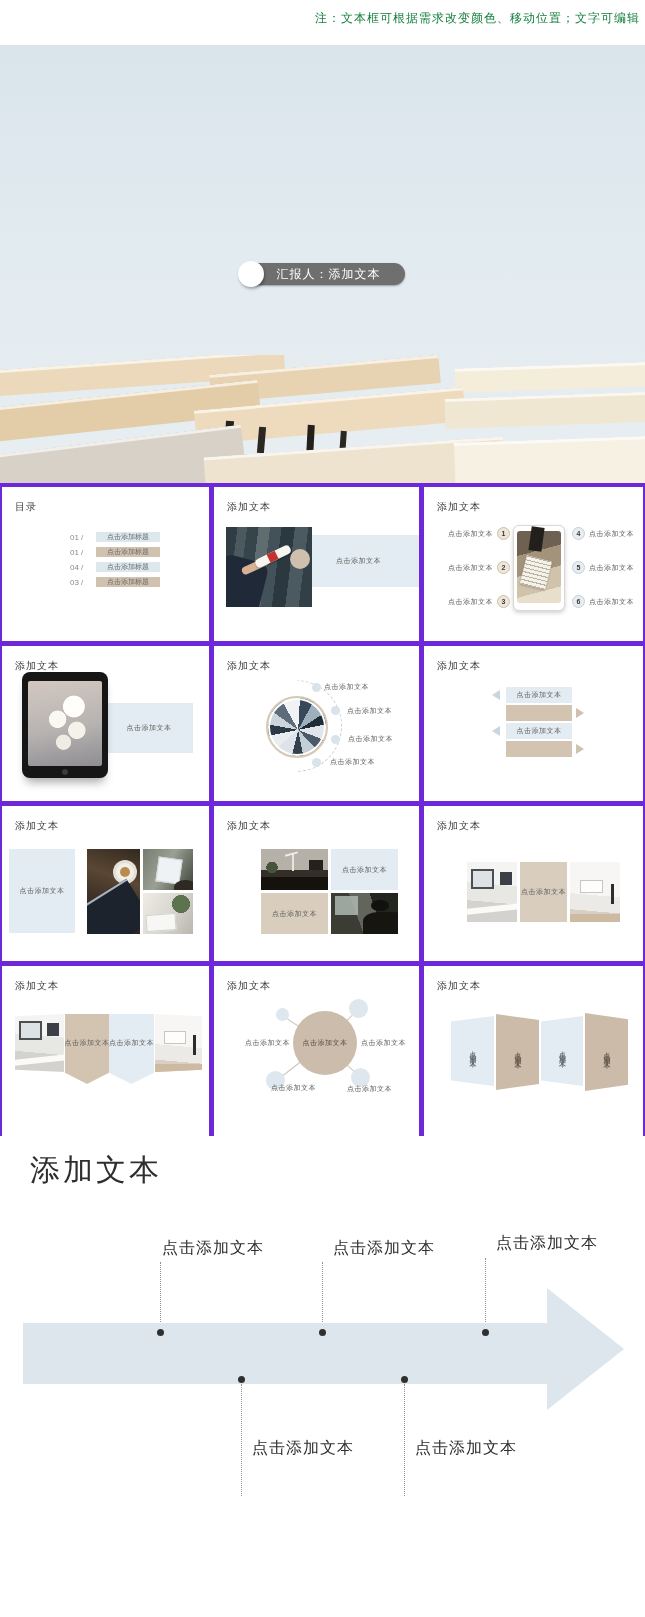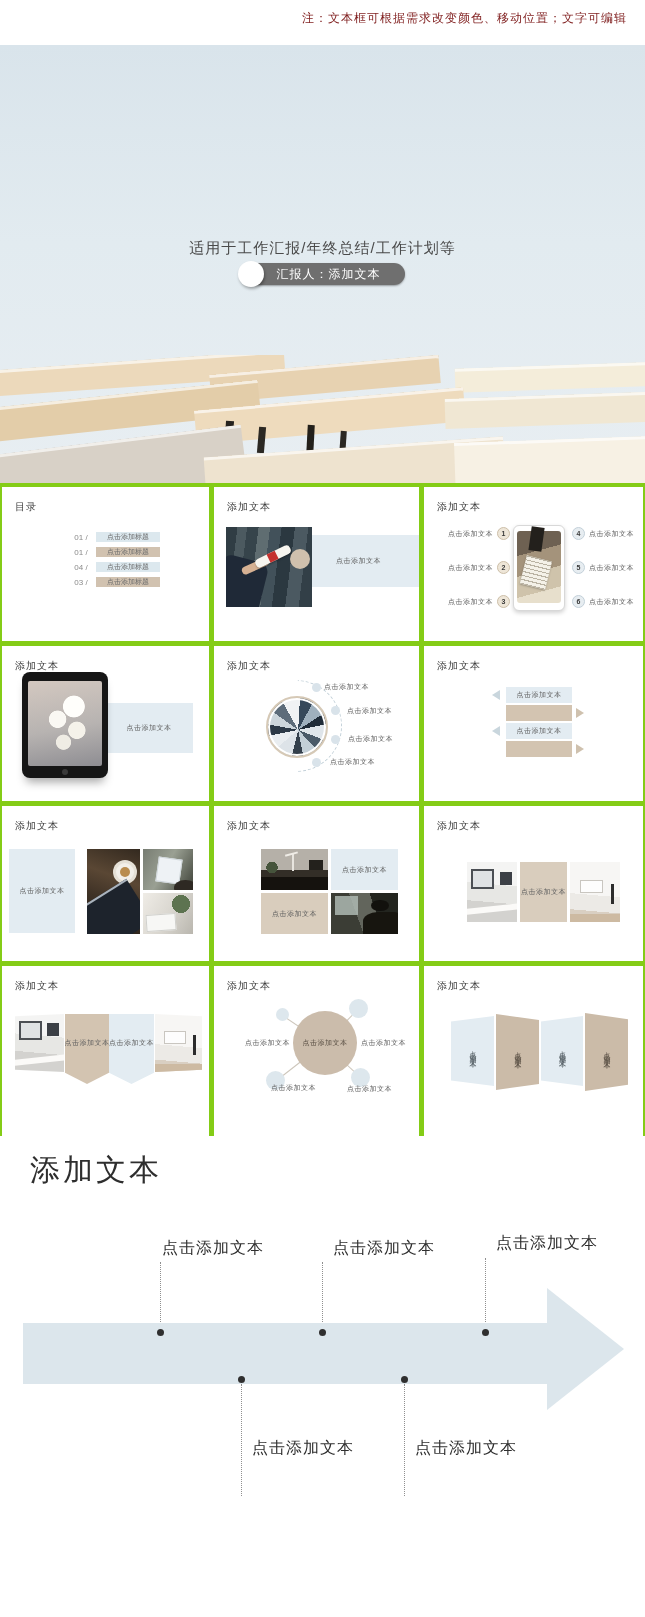--- a/index.html
+++ b/index.html
@@ -1,21 +1,21 @@
 <!DOCTYPE html>
 <html><head>
 <meta charset="utf-8">
 <style>
   html,body{margin:0;padding:0;background:#fff;}
   body{font-family:"Liberation Sans","DejaVu Sans",sans-serif;}
   #page{position:relative;width:645px;height:1617px;background:#fff;overflow:hidden;}
   .abs{position:absolute;}
 
   
-  .topnote{position:absolute;top:10px;right:18px;font-size:12px;color:#7f1d1d;letter-spacing:1px;margin-left:28px;}
+  .topnote{position:absolute;top:10px;right:5px;font-size:12px;color:#15803d;letter-spacing:1px;margin-left:28px;}
 
   
   .hero{position:absolute;left:0;top:45px;width:645px;height:438px;
         background:linear-gradient(180deg,#d9e4eb 0%,#e2ebf0 45%,#e8eef2 100%);overflow:hidden;}
   .hero-title{position:absolute;left:0;top:143px;width:100%;text-align:center;
         font-size:31px;font-weight:bold;color:#171717;letter-spacing:2px;margin:0;}
   .hero-sub{position:absolute;left:0;top:194px;width:100%;text-align:center;
         font-size:15px;color:#4a4a4a;letter-spacing:1px;margin:0;}
   .badge{position:absolute;left:50%;transform:translateX(-50%);top:218px;height:22px;
         background:#6f6f6f;border-radius:12px;display:flex;align-items:center;
@@ -36,33 +36,33 @@
   .d6{left:445px;top:40px;width:230px;height:30px;background:#f0e7d3;transform:rotate(-2deg);}
   .d7{left:-25px;top:86px;width:270px;height:55px;background:#d8d1c7;transform:rotate(-7deg);}
   .d8{left:205px;top:92px;width:300px;height:50px;background:#eee3cf;transform:rotate(-4deg);}
   .d9{left:455px;top:84px;width:230px;height:60px;background:#f7f1e4;transform:rotate(-2deg);}
   .lg1{left:225px;top:66px;width:8px;height:30px;background:#26231e;transform:rotate(4deg);}
   .lg2{left:258px;top:72px;width:7px;height:26px;background:#2b2823;transform:rotate(5deg);}
   .lg3{left:307px;top:70px;width:7px;height:30px;background:#23201b;transform:rotate(3deg);}
   .lg4{left:340px;top:76px;width:6px;height:24px;background:#2b2823;transform:rotate(4deg);}
 
   
-  .grid{position:absolute;left:0;top:483px;width:645px;height:653px;background:#84cc16;
+  .grid{position:absolute;left:0;top:483px;width:645px;height:653px;background:#6d28d9;
         box-sizing:border-box;padding:4px 2px 0 2px;display:grid;
         grid-template-columns:207px 205px 219px;grid-template-rows:154px 155px 155px 170px;gap:5px;}
   .cell{position:relative;background:#fff;overflow:hidden;}
   .cell-h{position:absolute;top:13px;left:13px;font-size:10px;color:#3c3c3c;letter-spacing:1px;}
   .ph{font-size:7px;color:#5f5f5f;letter-spacing:.5px;white-space:nowrap;}
   .cflex{display:flex;align-items:center;justify-content:center;}
   .box-blue{background:#e3ecf2;}
   .box-tan{background:#d9cdbd;}
 
   
   .toc-row{display:flex;align-items:center;margin-bottom:5px;}
-  .toc-num{font-size:8px;color:#8a8a8a;width:22px;text-align:center;margin-right:4px;}
+  .toc-num{font-size:8px;color:#8a8a8a;width:22px;text-align:left;margin-right:4px;}
   .toc-bar{width:64px;height:10px;display:flex;align-items:center;justify-content:center;}
   .toc-bar span{font-size:7px;color:#6a6a6a;}
   .bar-blue{background:#dce8ee;}
   .bar-tan{background:#d1c2b0;}
 
   
   .photo{position:absolute;overflow:hidden;}
   .photo i{position:absolute;display:block;}
   .ph-diploma{background:linear-gradient(97deg,#303d44 0 12%,#4c5a60 12% 22%,#36444b 22% 34%,
       #5f6d71 34% 46%,#42515a 46% 58%,#2b3840 58% 72%,#4b5961 72% 86%,#323f47 86%);}
@@ -160,21 +160,20 @@
       border-top:61px solid transparent;border-bottom:61px solid transparent;border-left:77px solid #dce6ec;}
 </style>
 </head>
 <body>
 
 <div id="page">
 
   <div class="topnote">注：文本框可根据需求改变颜色、移动位置；文字可编辑</div>
 
   <section class="hero">
-    <p class="hero-sub">适用于工作汇报/年终总结/工作计划等</p>
     <div class="badge">
       <span class="badge-dot"></span>
       <span class="badge-txt">汇报人：添加文本</span>
     </div>
     <div class="desks">
       <i class="d1 dk"></i>
         <i class="d2 dk"></i>
         <i class="d3 dk"></i>
       <i class="d4 dk"></i>
         <i class="d5 dk"></i>

